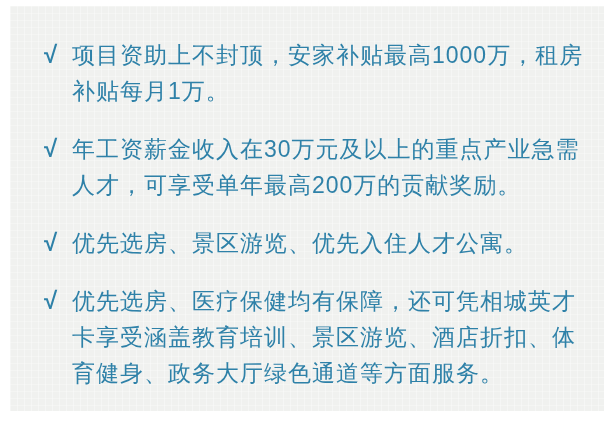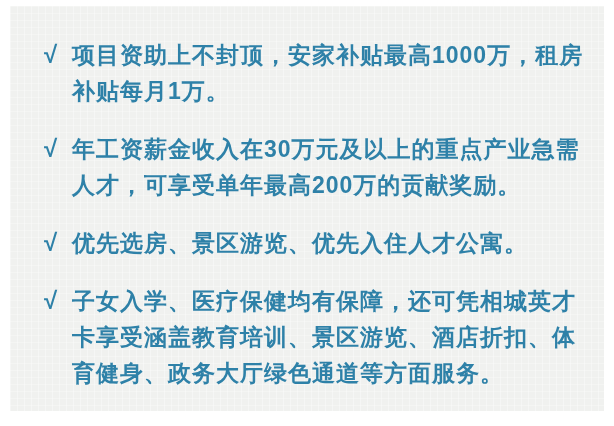--- a/index.html
+++ b/index.html
@@ -50,21 +50,21 @@
     font-weight: 700;
     color: #2e81a8;
   }
   .benefit-text {
     flex: 1;
     font-size: 23px;
     line-height: 36px;
     letter-spacing: 1px;
     color: #2e81a8;
     white-space: pre-line;
-    font-weight: 700;
+    font-weight: 400;
   }
 </style>
 </head>
 <body>
 
 <div class="page">
   <div class="card">
     <div class="benefit-list">
 
       <div class="benefit-item">
@@ -79,20 +79,20 @@
 人才，可享受单年最高200万的贡献奖励。</span>
       </div>
 
       <div class="benefit-item">
         <span class="check">√</span>
         <span class="benefit-text">优先选房、景区游览、优先入住人才公寓。</span>
       </div>
 
       <div class="benefit-item">
         <span class="check">√</span>
-        <span class="benefit-text">子女入学、医疗保健均有保障，还可凭相城英才
+        <span class="benefit-text">优先选房、医疗保健均有保障，还可凭相城英才
 卡享受涵盖教育培训、景区游览、酒店折扣、体
 育健身、政务大厅绿色通道等方面服务。</span>
       </div>
 
     </div>
   </div>
 </div>
 
 </body></html>

